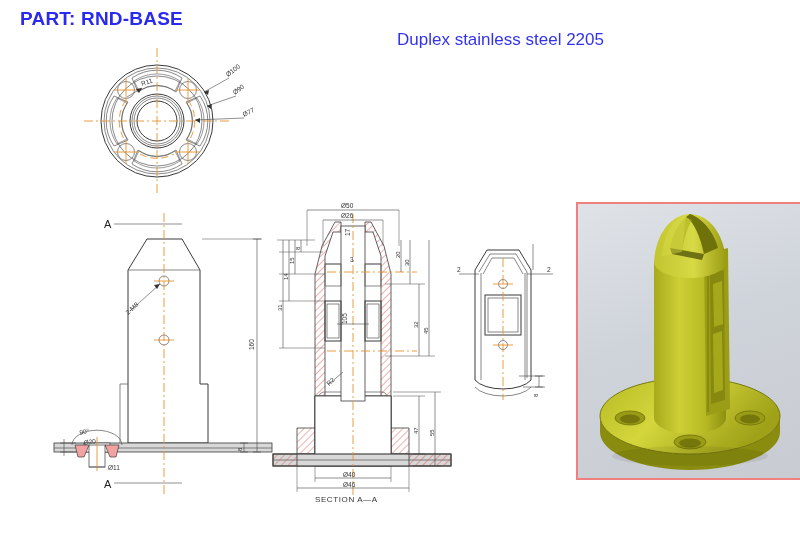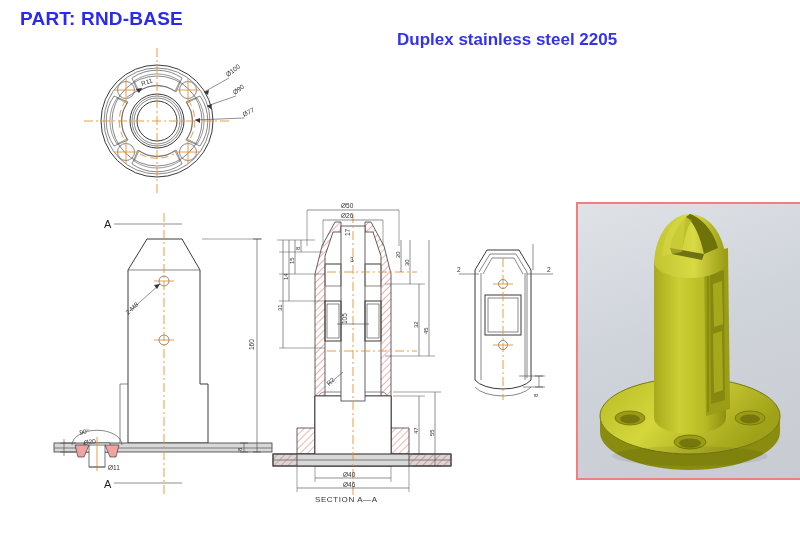--- a/index.html
+++ b/index.html
@@ -12,21 +12,21 @@
   .sheet{position:absolute;left:0;top:0;width:800px;height:533px;margin-left:12px;}
 
   
   .part-title{
     position:absolute;left:8px;top:8px;
     font-size:19px;font-weight:bold;color:#2a2aef;letter-spacing:.2px;
     white-space:nowrap;
   }
   .material-title{
     position:absolute;left:385px;top:30px;
-    font-size:17px;font-weight:bold;color:#3333ee;white-space:nowrap;
+    font-size:17px;font-weight:normal;color:#3333ee;white-space:nowrap;
   }
 
   
   .view{position:absolute;}
   svg{display:block;overflow:visible;}
 
   .ol{fill:none;stroke:#3a3a3a;stroke-width:1;}
   .ol-thin{fill:none;stroke:#555;stroke-width:.7;}
   .cl{fill:none;stroke:#e8922f;stroke-width:.9;stroke-dasharray:9 3 2 3;}
   .cl-solid{fill:none;stroke:#e8922f;stroke-width:.9;}

